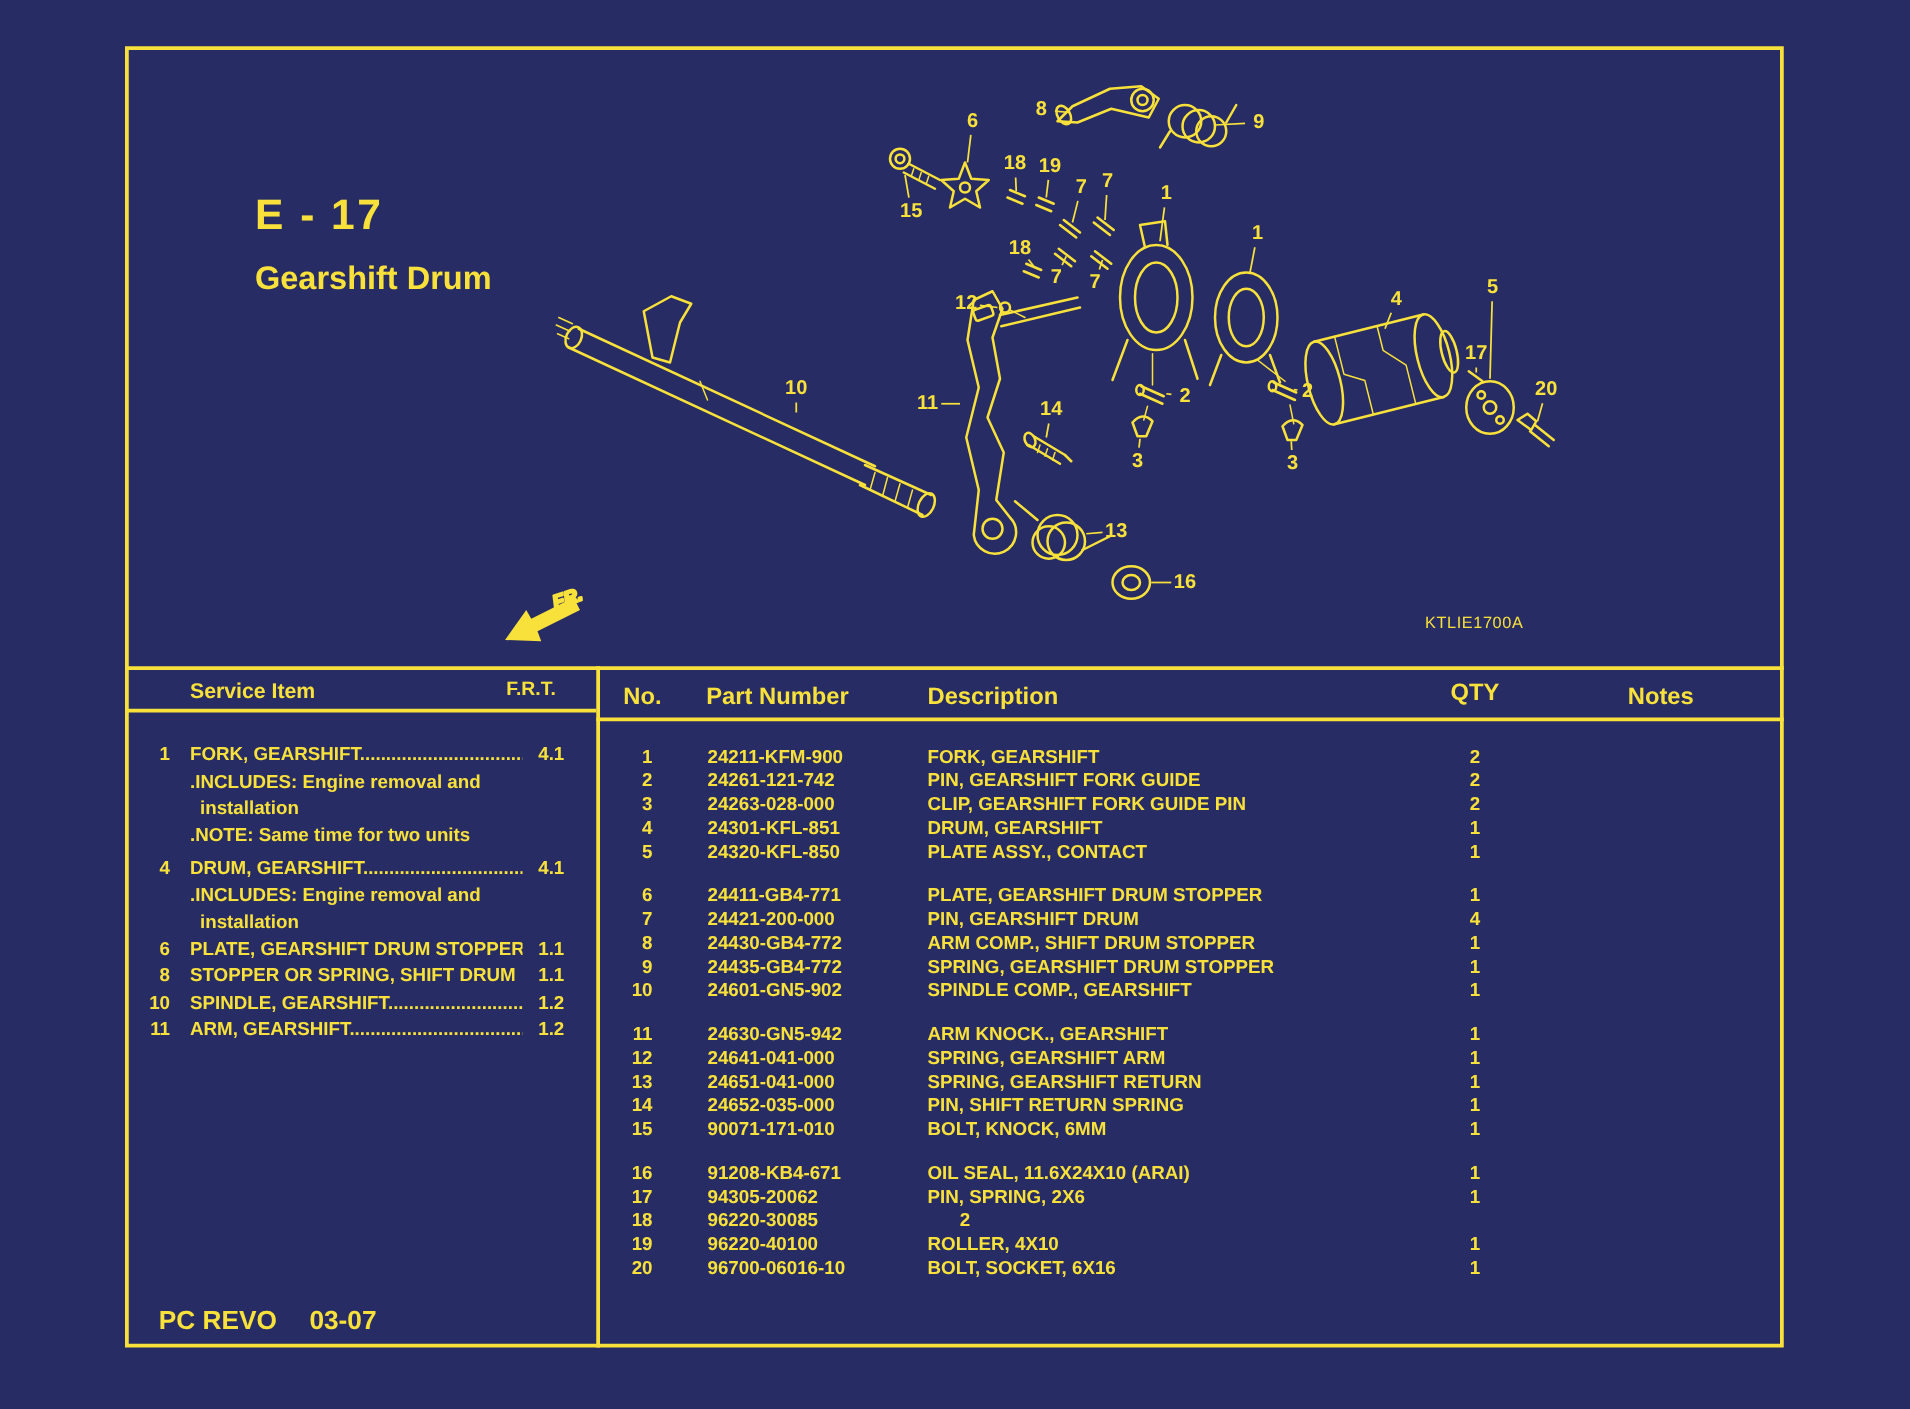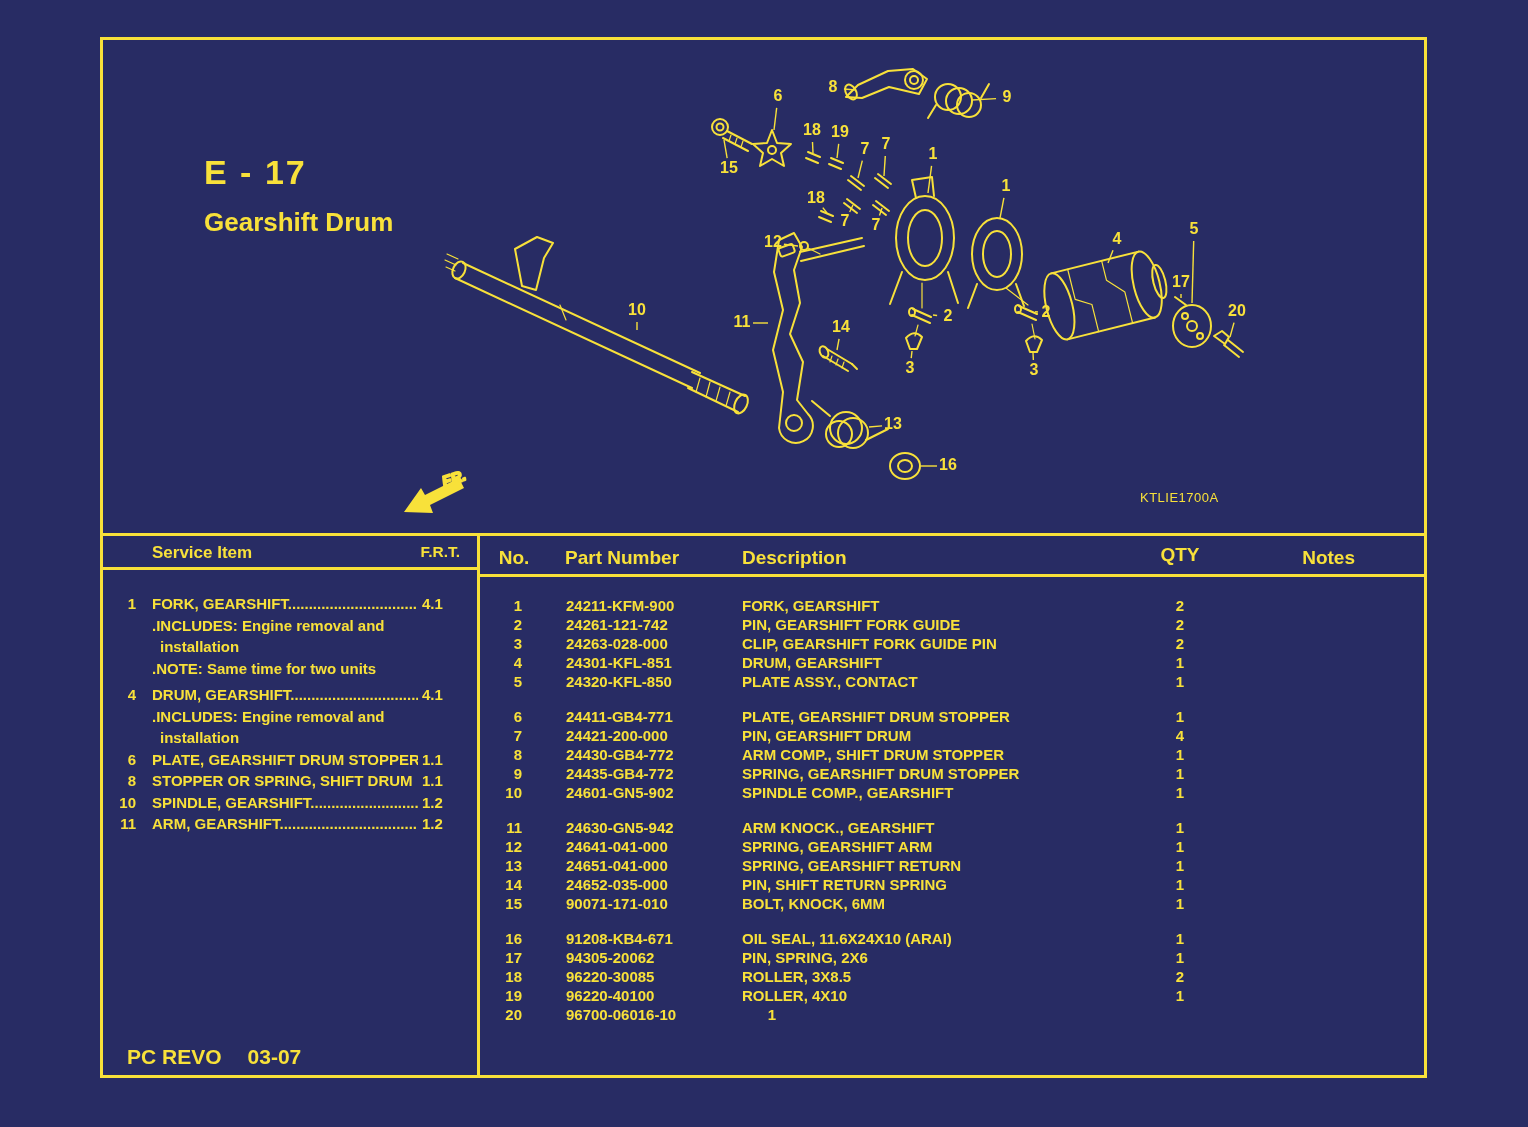--- a/index.html
+++ b/index.html
@@ -23,28 +23,28 @@
   .footer span{margin-right:26px;}
   
   .hline{position:absolute;border-top:3px solid var(--ink);height:0;}
   .vline{position:absolute;border-left:3px solid var(--ink);width:0;}
   .line-top{left:100px;top:533px;width:1327px;}
   .line-left-under{left:100px;top:567px;width:377px;}
   .line-right-under{left:477px;top:574px;width:950px;}
   .line-divider{left:477px;top:533px;height:545px;}
   
   .svc-h-item{position:absolute;left:152px;top:543px;font-size:17px;}
-  .svc-h-frt{position:absolute;left:405px;top:543px;width:55px;text-align:right;font-size:15.5px;}
+  .svc-h-frt{position:absolute;left:405px;top:543px;width:55px;font-size:15.5px;}
   .service-lines{position:absolute;left:110px;top:593px;width:350px;font-size:15px;}
   .s-line{display:flex;height:21.5px;align-items:center;}
   .s-line.gap{margin-top:5px;}
   .s-no{width:26px;text-align:right;margin-right:16px;flex:none;}
   .s-text{flex:1;overflow:hidden;white-space:nowrap;margin-right:4px;}
   .s-line.sub2 .s-text{padding-left:8px;}
-  .s-frt{width:38px;text-align:left;flex:none;}
+  .s-frt{width:38px;text-align:center;flex:none;}
   
   .pt-h{position:absolute;top:547px;font-size:19px;}
   .pt-h-no{left:496px;width:36px;text-align:center;}
   .pt-h-pn{left:565px;}
   .pt-h-desc{left:742px;}
   .pt-h-qty{left:1150px;width:60px;text-align:center;top:544px;}
   .pt-h-notes{left:1280px;width:75px;text-align:right;}
   .parts-rows{position:absolute;left:490px;top:596px;width:930px;font-size:15px;}
   .p-row{display:flex;height:19px;align-items:center;}
   .p-row.gap{margin-top:16px;}
@@ -455,34 +455,34 @@
       <div class="p-row">
         <span class="p-no">17</span>
         <span class="p-pn">94305-20062</span>
         <span class="p-desc">PIN, SPRING, 2X6</span>
         <span class="p-qty">1</span>
         <span class="p-notes"></span>
       </div>
       <div class="p-row">
         <span class="p-no">18</span>
         <span class="p-pn">96220-30085</span>
-        <span class="p-desc">ROLLER, 3X8.5</span>
         <span class="p-qty">2</span>
         <span class="p-notes"></span>
       </div>
       <div class="p-row">
         <span class="p-no">19</span>
         <span class="p-pn">96220-40100</span>
         <span class="p-desc">ROLLER, 4X10</span>
         <span class="p-qty">1</span>
         <span class="p-notes"></span>
       </div>
       <div class="p-row">
         <span class="p-no">20</span>
         <span class="p-pn">96700-06016-10</span>
+        <span class="p-desc">BOLT, SOCKET, 6X16</span>
         <span class="p-qty">1</span>
         <span class="p-notes"></span>
       </div>
   </div>
 
   <div class="footer">
     <span>PC REVO</span><span>03-07</span>
   </div>
 </div>
 

